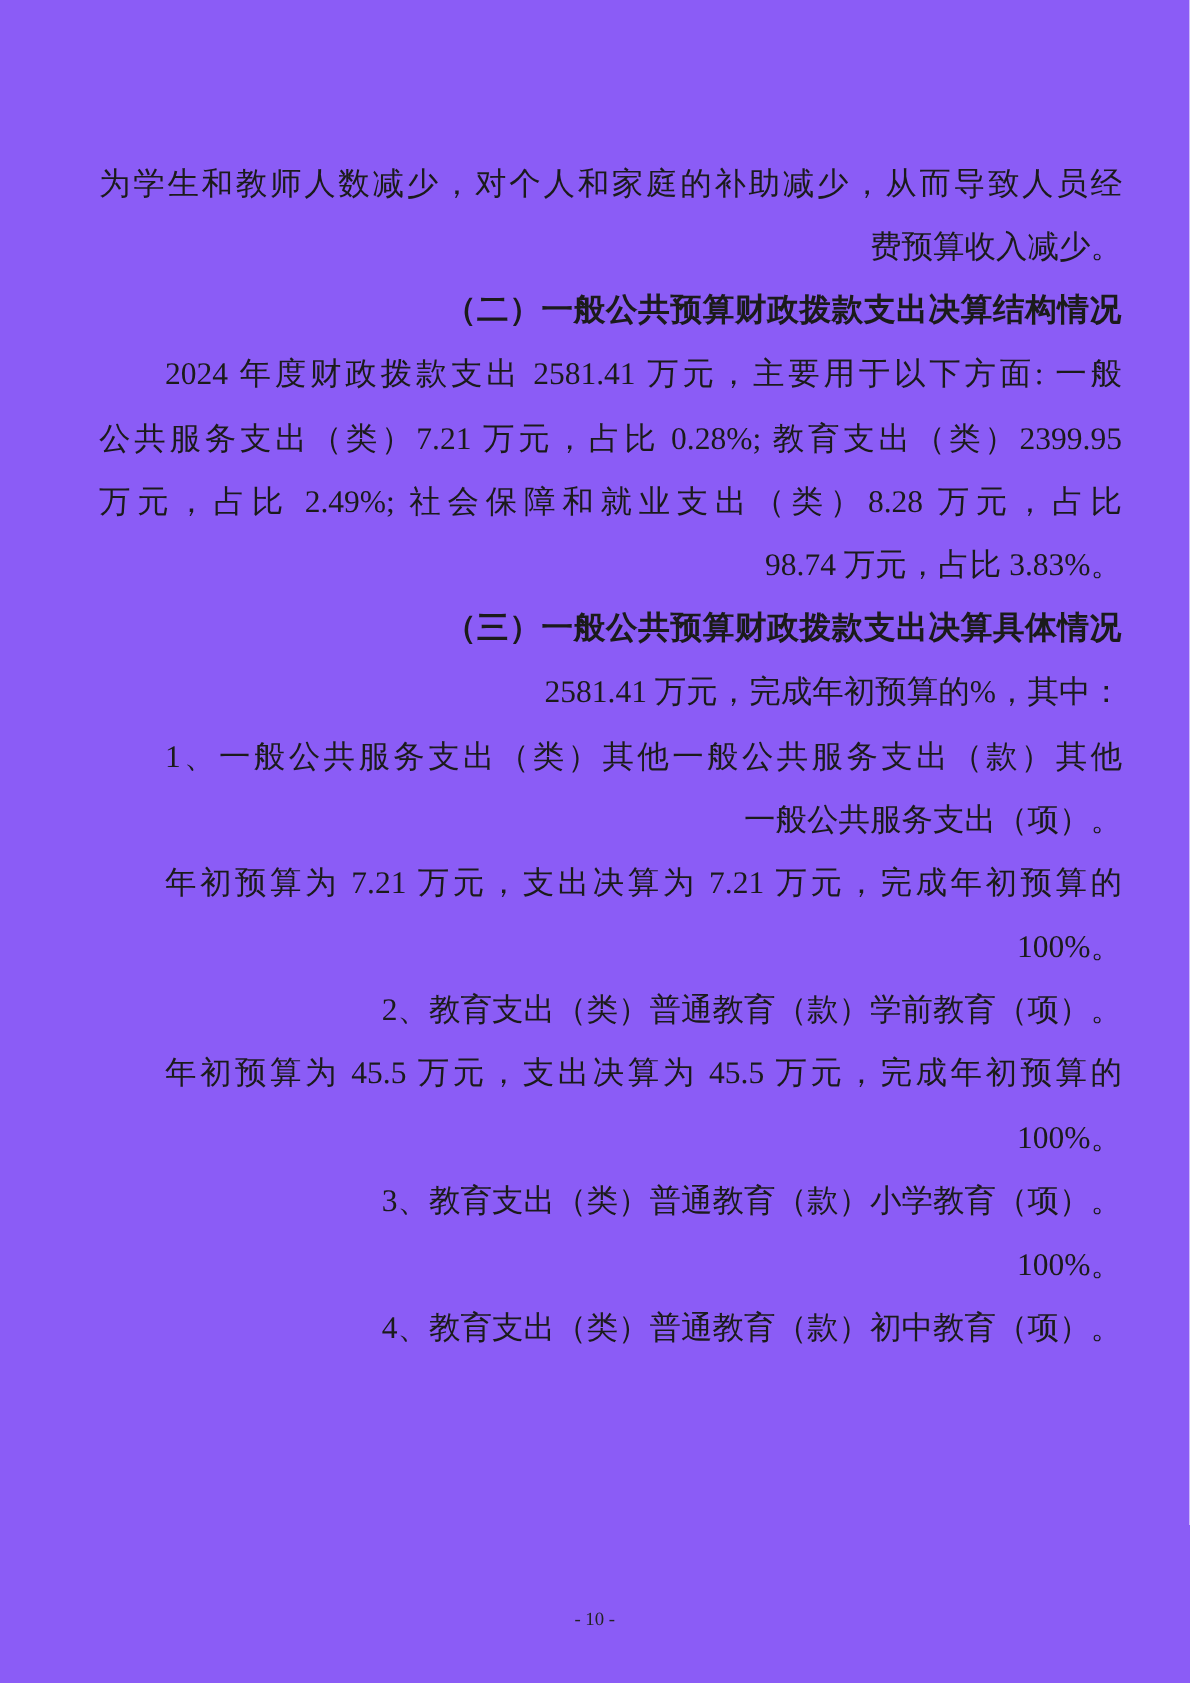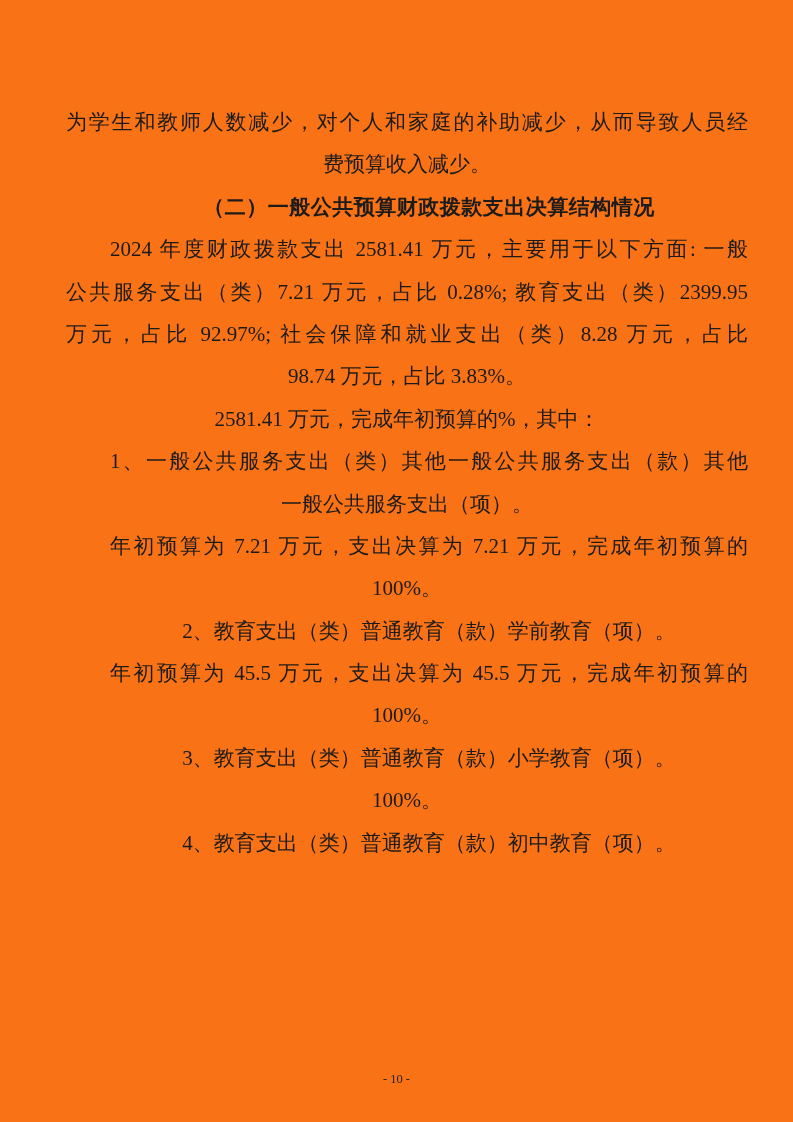--- a/index.html
+++ b/index.html
@@ -4,36 +4,36 @@
 <style>
   html, body {
     margin: 0;
     padding: 0;
     background: #ffffff;
   }
   .page {
     position: relative;
     width: 793px;
     height: 1122px;
-    background: #f97316;
+    background: #8b5cf6;
     overflow: hidden;
     font-family: "Liberation Serif", "DejaVu Serif", serif;
     color: #1b1b1b;
   }
   .content {
     position: absolute;
     left: 66px;
     top: 101px;
     width: 682px;
   }
   .line {
     font-size: 21px;
     line-height: 42.4px;
     height: 42.4px;
-    text-align: center;
+    text-align: right;
     white-space: pre-wrap;
     overflow: visible;
   }
   .indent {
     padding-left: 44px;
   }
   .justify {
     text-align: justify;
     text-align-last: justify;
     text-justify: inter-character;
@@ -59,22 +59,23 @@
 </head>
 <body>
 
 <div class="page">
   <div class="content">
     <div class="line justify">为学生和教师人数减少，对个人和家庭的补助减少，从而导致人员经</div>
     <div class="line">费预算收入减少。</div>
     <div class="line heading indent">（二）一般公共预算财政拨款支出决算结构情况</div>
     <div class="line indent justify">2024 年度财政拨款支出 2581.41 万元，主要用于以下方面: 一般</div>
     <div class="line justify">公共服务支出（类）7.21 万元，占比 0.28%; 教育支出（类）2399.95</div>
-    <div class="line justify">万元，占比 92.97%; 社会保障和就业支出（类）8.28 万元，占比</div>
+    <div class="line justify">万元，占比 2.49%; 社会保障和就业支出（类）8.28 万元，占比</div>
     <div class="line">98.74 万元，占比 3.83%。</div>
+    <div class="line heading indent">（三）一般公共预算财政拨款支出决算具体情况</div>
     <div class="line">2581.41 万元，完成年初预算的%，其中：</div>
     <div class="line indent justify">1、一般公共服务支出（类）其他一般公共服务支出（款）其他</div>
     <div class="line">一般公共服务支出（项）。</div>
     <div class="line indent justify">年初预算为 7.21 万元，支出决算为 7.21 万元，完成年初预算的</div>
     <div class="line">100%。</div>
     <div class="line indent">2、教育支出（类）普通教育（款）学前教育（项）。</div>
     <div class="line indent justify">年初预算为 45.5 万元，支出决算为 45.5 万元，完成年初预算的</div>
     <div class="line">100%。</div>
     <div class="line indent">3、教育支出（类）普通教育（款）小学教育（项）。</div>
     <div class="line">100%。</div>

